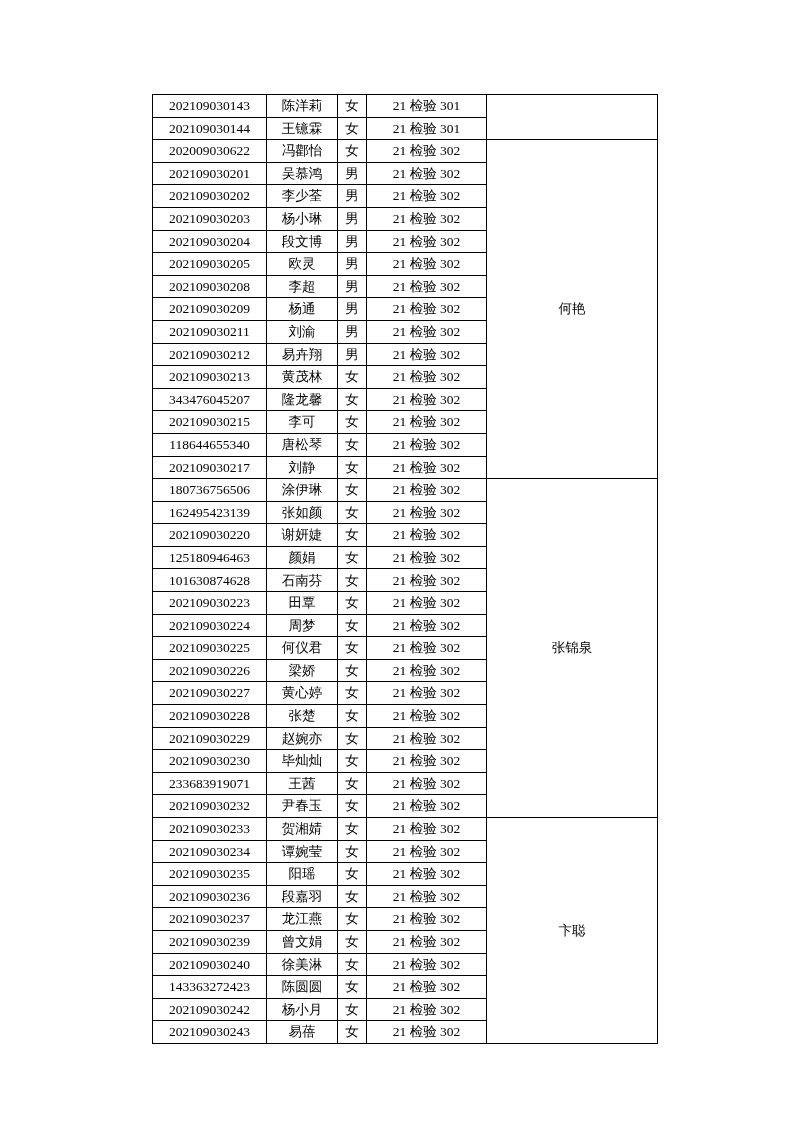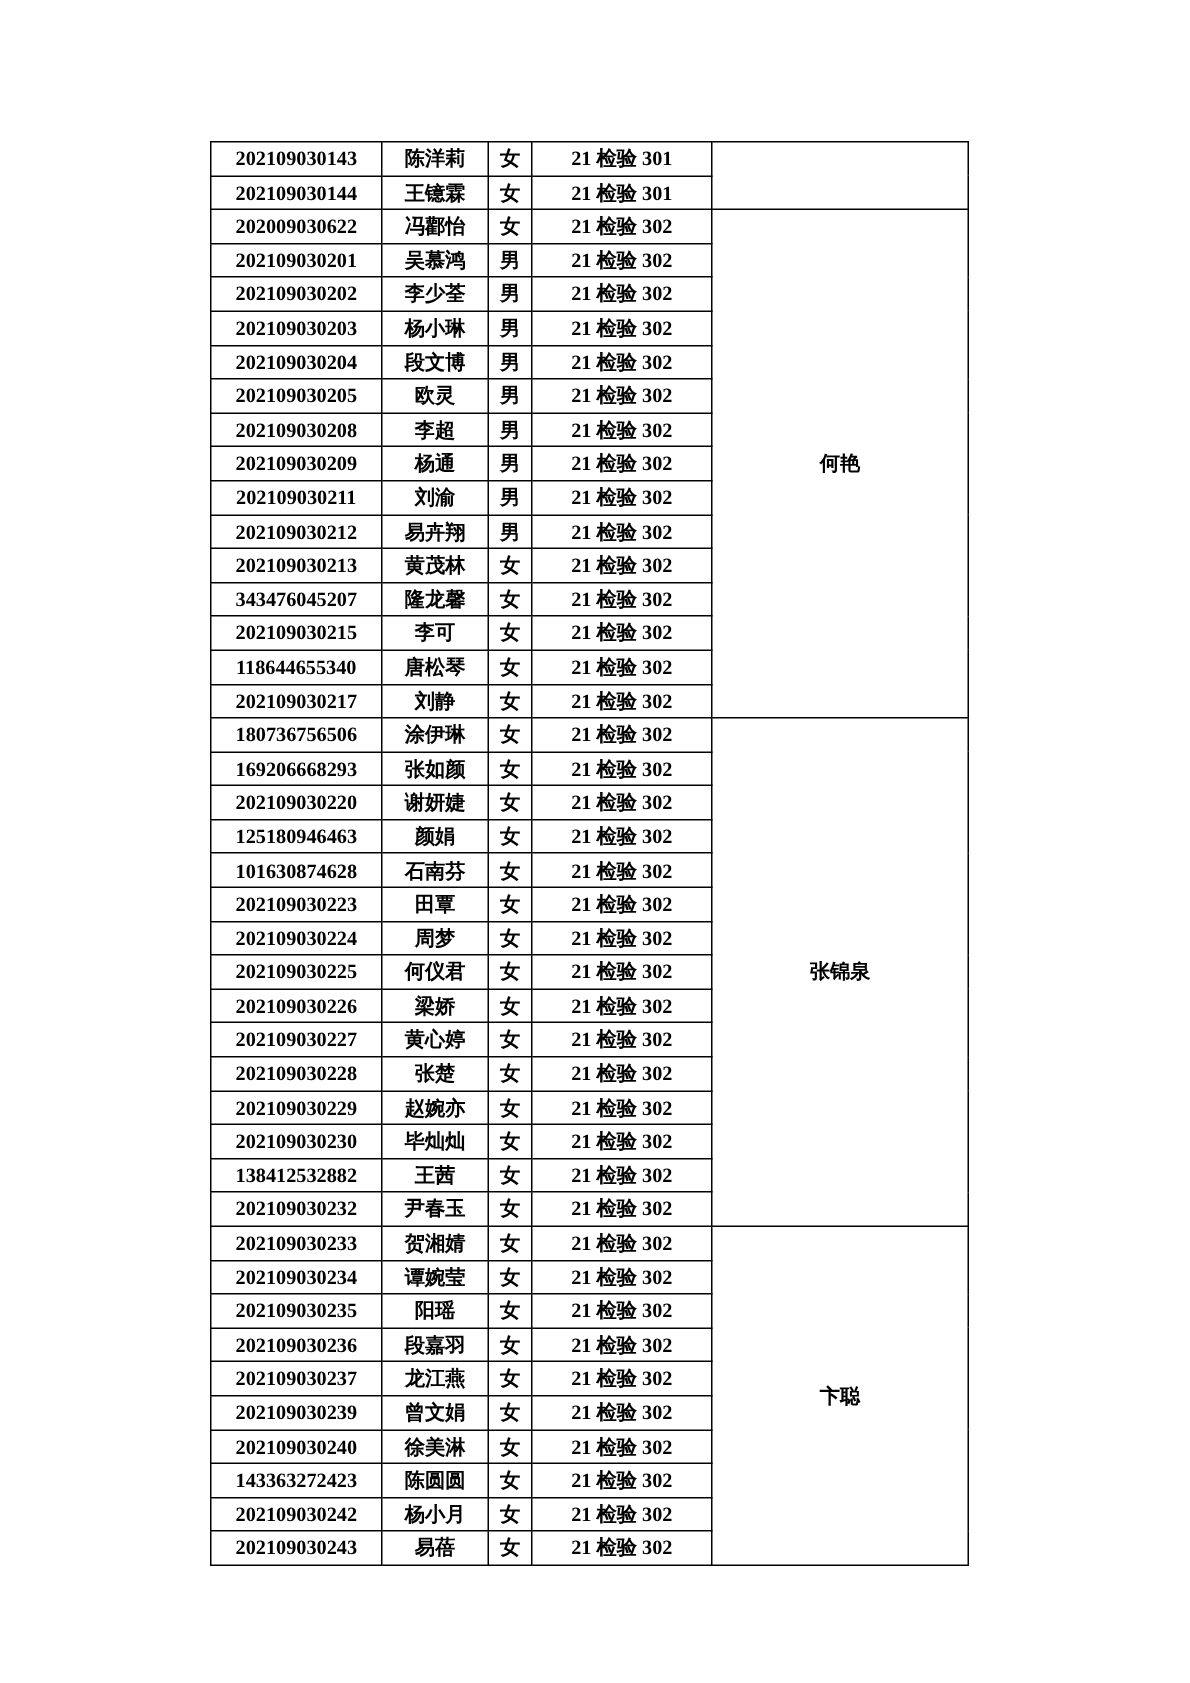--- a/index.html
+++ b/index.html
@@ -10,25 +10,24 @@
   body {
     width: 793px;
     height: 1122px;
     font-family: "Liberation Serif", "DejaVu Serif", serif;
     color: #000000;
     position: relative;
     overflow: hidden;
   }
   #page {
     position: absolute;
-    left: 4px;
+    left: 16px;
     top: 0;
     width: 695px;
     height: 1122px;
-    font-weight: bold;
   }
   #roster-table {
     position: absolute;
     left: 136px;
     top: 94px;
     border-collapse: collapse;
     table-layout: fixed;
   }
   #roster-table td {
     border: 1px solid #000000;
@@ -157,21 +156,21 @@
           <td class="c-class">21 检验 302</td>
         </tr>
         <tr>
           <td class="c-id">180736756506</td>
           <td class="c-name">涂伊琳</td>
           <td class="c-sex">女</td>
           <td class="c-class">21 检验 302</td>
           <td class="c-teacher" rowspan="15">张锦泉</td>
         </tr>
         <tr>
-          <td class="c-id">169206668293</td>
+          <td class="c-id">162495423139</td>
           <td class="c-name">张如颜</td>
           <td class="c-sex">女</td>
           <td class="c-class">21 检验 302</td>
         </tr>
         <tr>
           <td class="c-id">202109030220</td>
           <td class="c-name">谢妍婕</td>
           <td class="c-sex">女</td>
           <td class="c-class">21 检验 302</td>
         </tr>
@@ -229,21 +228,21 @@
           <td class="c-sex">女</td>
           <td class="c-class">21 检验 302</td>
         </tr>
         <tr>
           <td class="c-id">202109030230</td>
           <td class="c-name">毕灿灿</td>
           <td class="c-sex">女</td>
           <td class="c-class">21 检验 302</td>
         </tr>
         <tr>
-          <td class="c-id">138412532882</td>
+          <td class="c-id">233683919071</td>
           <td class="c-name">王茜</td>
           <td class="c-sex">女</td>
           <td class="c-class">21 检验 302</td>
         </tr>
         <tr>
           <td class="c-id">202109030232</td>
           <td class="c-name">尹春玉</td>
           <td class="c-sex">女</td>
           <td class="c-class">21 检验 302</td>
         </tr>

